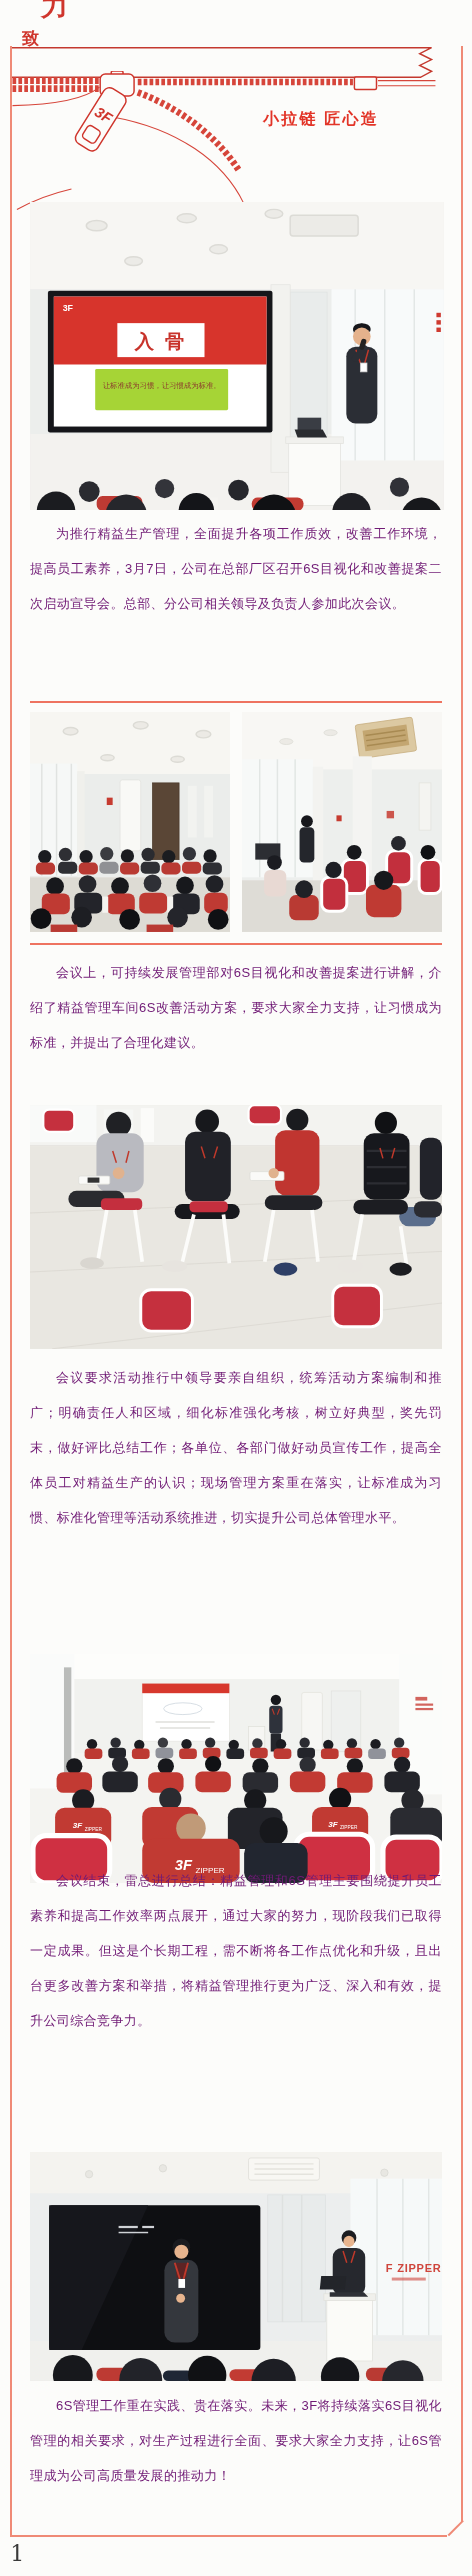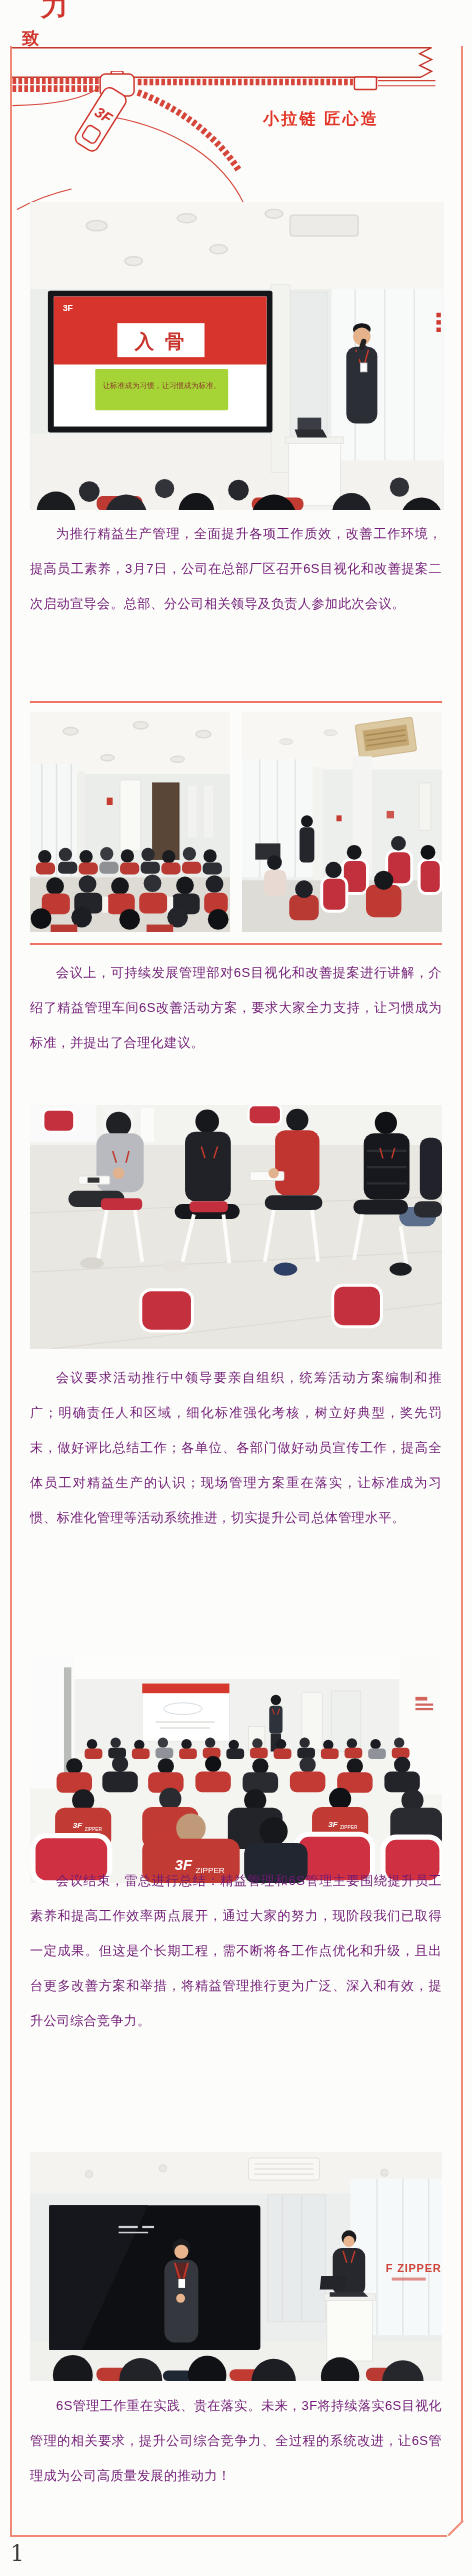--- a/index.html
+++ b/index.html
@@ -506,16 +506,16 @@
     <circle cx="58" cy="302" r="27" fill="#17181c"></circle>
         <circle cx="150" cy="308" r="29" fill="#222329"></circle>
     <circle cx="240" cy="302" r="26" fill="#101114"></circle>
         <circle cx="330" cy="310" r="30" fill="#1d1e24"></circle>
     <circle cx="420" cy="304" r="26" fill="#15161a"></circle>
         <circle cx="505" cy="310" r="28" fill="#26272d"></circle>
   </g>
 </svg>
 </div>
 
-<p class="abs para" style="top:2388px;">6S管理工作重在实践、贵在落实。未来，3F将持续落实6S目视化管理的相关要求，提升公司综合竞争力、全过程的系统改进，让6S管理成为公司高质量发展的推动力！</p>
+<p class="abs para" style="top:2388px;">6S管理工作重在实践、贵在落实。未来，3F将持续落实6S目视化管理的相关要求，对生产过程进行全面、要求大家全力支持，让6S管理成为公司高质量发展的推动力！</p>
 
 <div class="abs page-num">1</div>
 
 
 </body></html>

